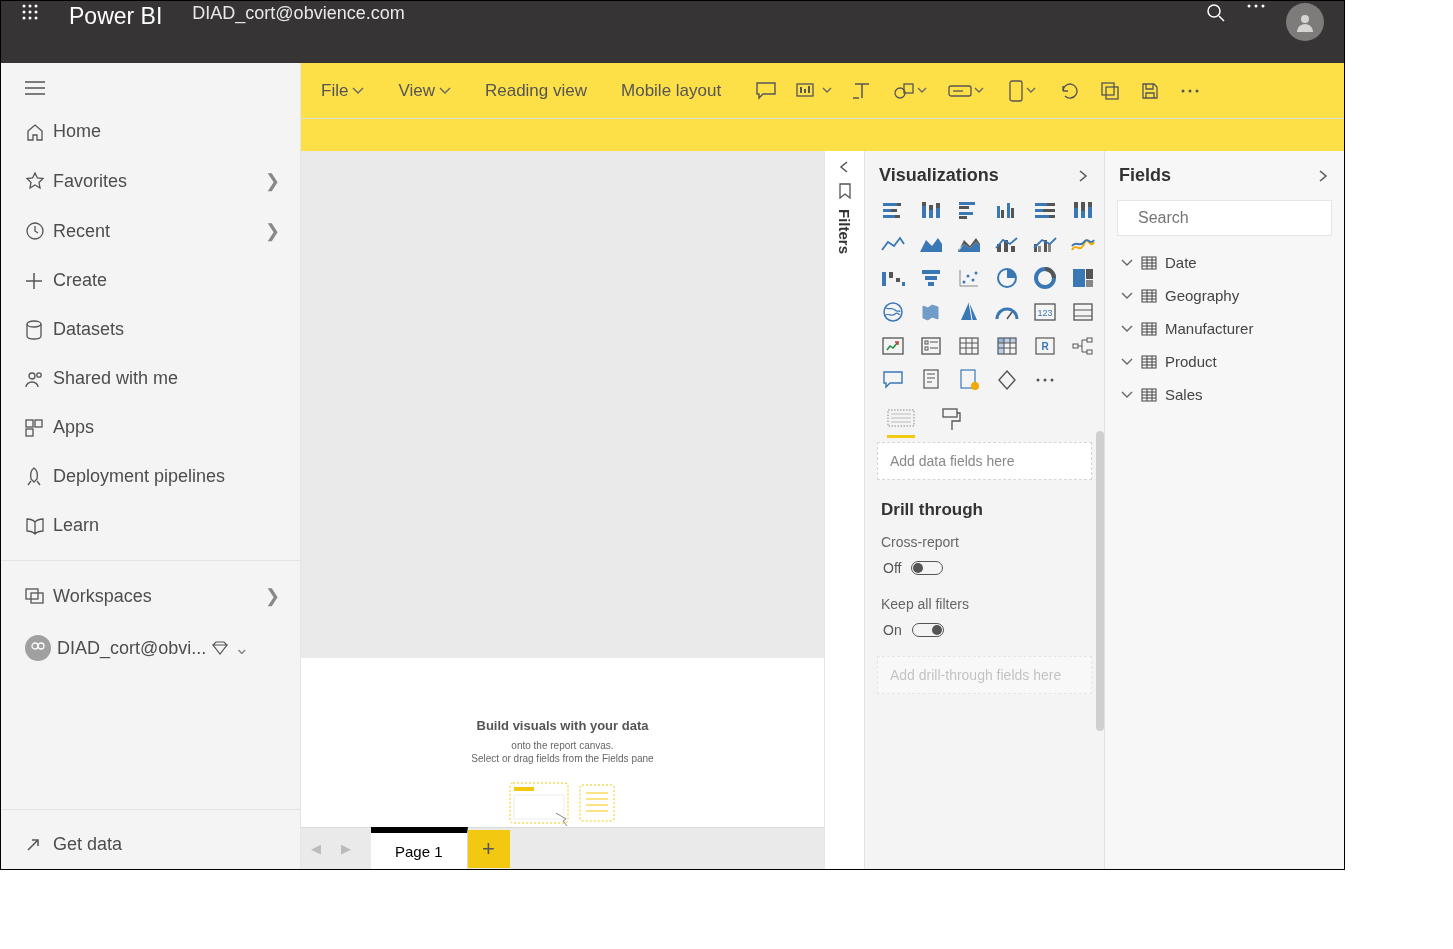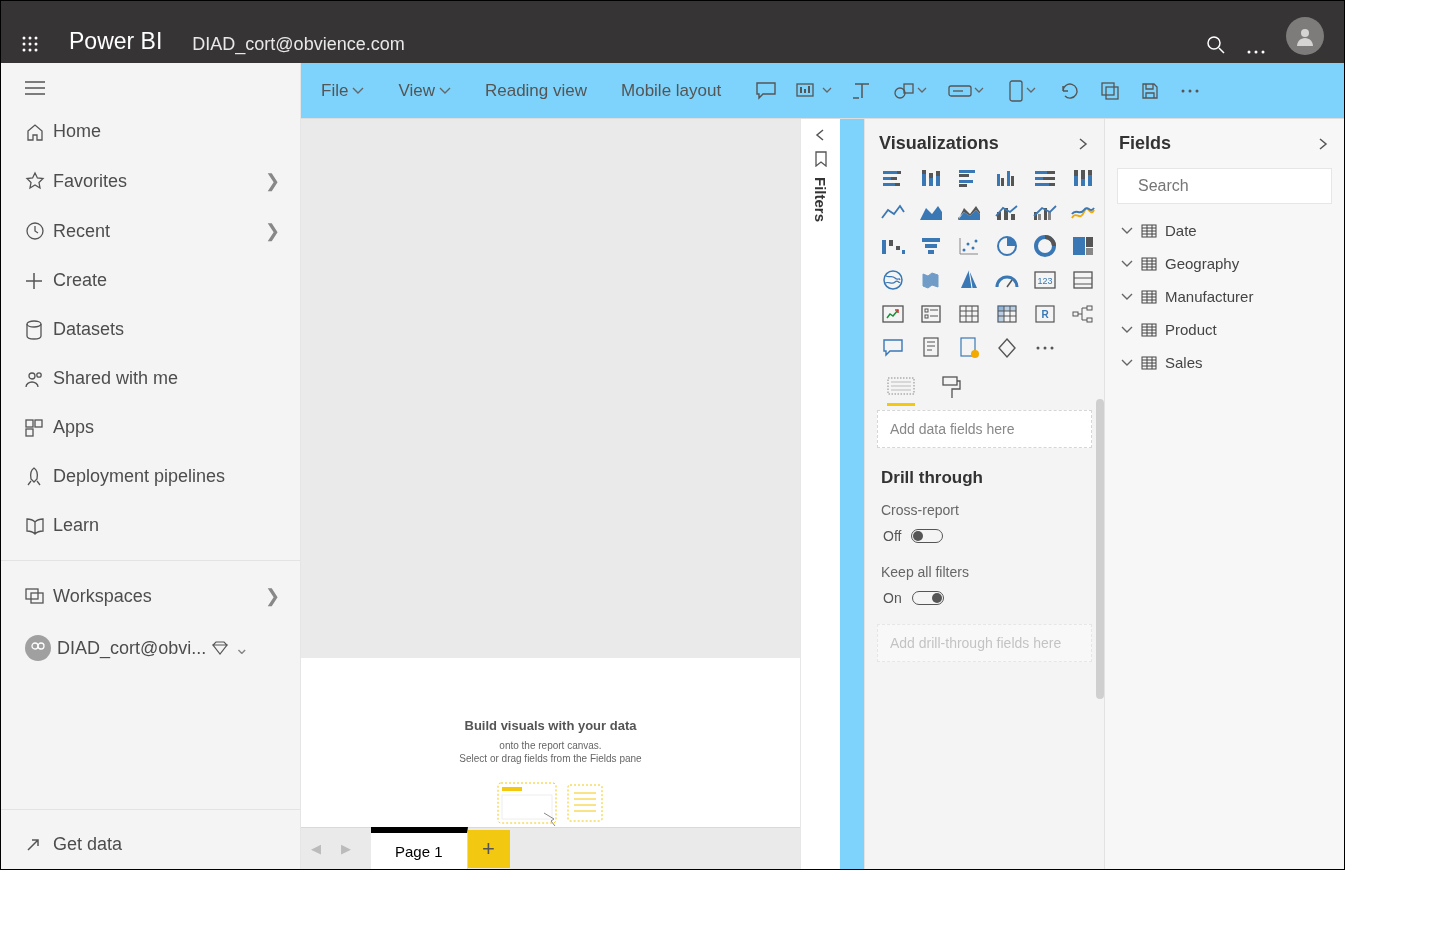--- a/index.html
+++ b/index.html
@@ -1,61 +1,61 @@
 <!DOCTYPE html>
 <html><head>
 <meta charset="utf-8">
 <style>
   * { box-sizing: border-box; margin:0; padding:0; font-family: "Segoe UI", Arial, sans-serif; }
   body { background:#fff; }
   .app-shell { border:1px solid #000; width:1345px; height:870px; display:flex; flex-direction:column; overflow:hidden; }
 
   
-  .topbar { background:#373435; color:#fff; height:62px; display:flex; align-items:flex-end; padding:8px 20px; }
+  .topbar { background:#373435; color:#fff; height:62px; display:flex; align-items:flex-start; padding:2px 20px; }
   .topbar .waffle { width:20px; height:20px; margin-right:28px; }
   .topbar .brand { font-size:23px; font-weight:300; margin-right:30px; }
   .topbar .user-email { font-size:18px; color:#e8e8e8; }
   .topbar .spacer { flex:1; }
   .topbar .iconbtn { width:40px; display:flex; justify-content:center; align-items:center; color:#fff; }
   .avatar-circle { width:38px; height:38px; border-radius:50%; background:#7e7c7b; display:flex; align-items:center; justify-content:center; margin-left:10px; }
 
   
   .body { flex:1; display:flex; min-height:0; }
   .leftnav { width:300px; background:#f4f4f4; display:flex; flex-direction:column; border-right:1px solid #e5e5e5;justify-content:center; }
   .leftnav .hamburger { padding:18px 20px 12px 24px; }
   .nav-item { display:flex; align-items:center; padding:14px 20px 14px 24px; font-size:18px; color:#4d4d4d; cursor:pointer; }
   .nav-item .ic { width:28px; display:flex; justify-content:flex-start; }
   .nav-item .lbl { flex:1; }
   .nav-item .chev { color:#888; }
   .nav-sep { height:1px; background:#e3e3e3; margin:10px 0; }
   .nav-bottom { margin-top:auto; }
   .ws-badge { width:26px; height:26px; border-radius:50%; background:#a0a0a0; display:flex; align-items:center; justify-content:center; margin-right:6px; }
 
   
-  .main { flex:1; display:flex; flex-direction:column; min-width:0; background:#7dd3fc; }
+  .main { flex:1; display:flex; flex-direction:column; min-width:0; background:#fde047;gap:32px; }
   .ribbon { height:56px; display:flex; align-items:center; gap:6px; padding:0 14px; border-bottom:1px solid #ddd; color:#555; font-size:17px; }
   .ribbon .menu { padding:6px 6px; display:flex; align-items:center; gap:4px; cursor:pointer; }
   .ribbon .sep { width:10px; }
   .rib-icon { width:34px; display:flex; justify-content:center; align-items:center; color:#555; cursor:pointer; }
   .rib-icon.combo { width:50px; gap:2px; }
 
   .workspace { flex:1; display:flex; min-height:0; }
   .canvas-wrap { flex:1; display:flex; flex-direction:column; min-width:0; }
   .canvas-top { flex:1; background:#eaeaea; padding:0; display:flex;align-items:flex-end; }
   .canvas { flex:1; margin:0; background:#fff; display:flex; flex-direction:column; }
   .canvas .hint { text-align:center; color:#666; font-size:12px; padding-top:60px; }
   .canvas .hint h4 { font-weight:600; font-size:13px; color:#555; margin-bottom:6px; }
   .canvas .hint p { font-size:10px; line-height:1.3; }
   .canvas .illus { width:110px; height:50px; margin:12px auto 0; }
   .dashed-line { border-top:2px dotted #888; }
 
   .filters-strip { width:40px; background:#fff; border-left:1px solid #e7e7e7; display:flex; flex-direction:column; align-items:center; padding-top:10px; gap:10px; }
   .filters-label { writing-mode:vertical-rl; font-weight:700; font-size:15px; color:#333; }
 
-  .viz-pane { width:240px; background:#f4f4f4; border-left:1px solid #e2e2e2; display:flex; flex-direction:column;margin-left:24px; }
+  .viz-pane { width:240px; background:#f4f4f4; border-left:1px solid #e2e2e2; display:flex; flex-direction:column; }
   .pane-header { display:flex; align-items:center; justify-content:space-between; padding:14px 14px 10px 14px; }
   .pane-title { font-size:18px; font-weight:600; color:#333; }
   .viz-grid { display:grid; grid-template-columns:repeat(6, 32px); gap:6px; padding:0 12px; }
   .viz-ic { width:32px; height:28px; display:flex; align-items:center; justify-content:center; cursor:pointer; }
   .viz-tabs { display:flex; gap:26px; padding:14px 16px 4px 22px; }
   .viz-tabs .tab { padding-bottom:6px; }
   .viz-tabs .tab.active { border-bottom:3px solid #f2c811; }
   .section-label { padding:8px 16px 6px 16px; font-size:14px; color:#666; }
   .drop-well { margin:0 12px 10px 12px; border:1px dashed #d6d6d6; background:#fff; padding:10px 12px; font-size:14px; color:#888; }
   .sub-head { font-size:17px; font-weight:600; color:#333; padding:10px 16px 6px 16px; }

